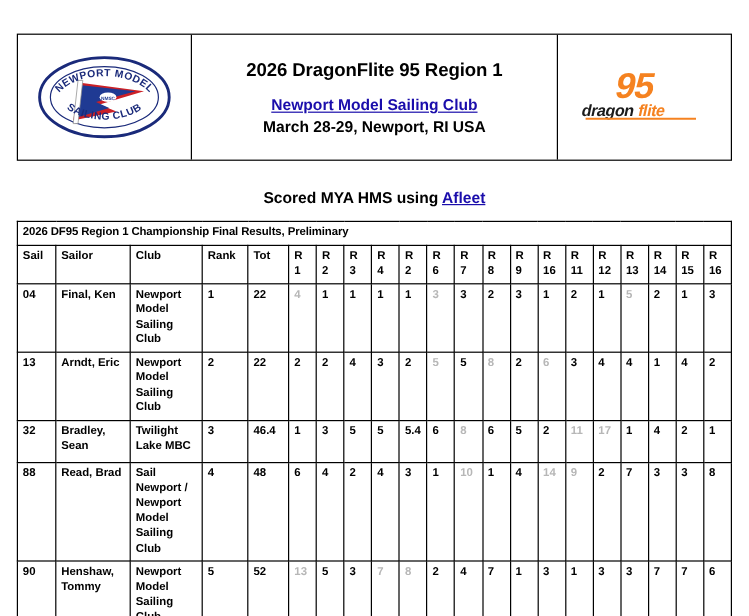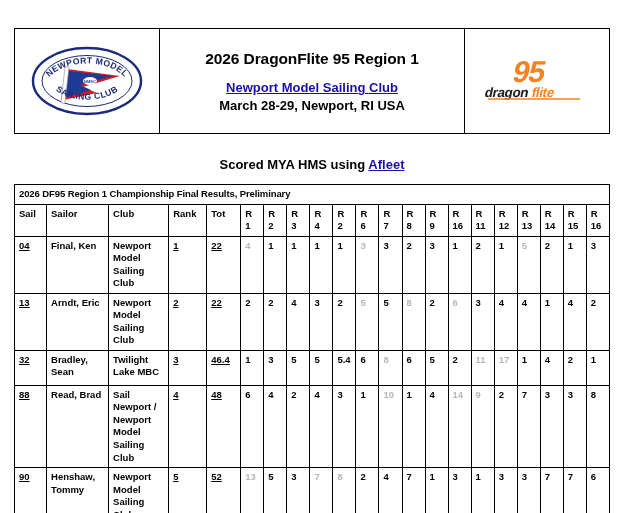--- a/index.html
+++ b/index.html
@@ -125,21 +125,20 @@
     height: 32px;
   }
   th.race-head {
     text-align: center;
     padding: 3px 1px;
     margin-top: 28px;
   }
   td.num {
     text-align: center;
     font-weight: bold;
-    text-decoration: underline;
   }
   td.race {
     text-align: center;
     font-weight: bold;
     padding: 3px 1px;
   }
   td.race.discard {
     color: #b7b7b7;
   }
 </style>

